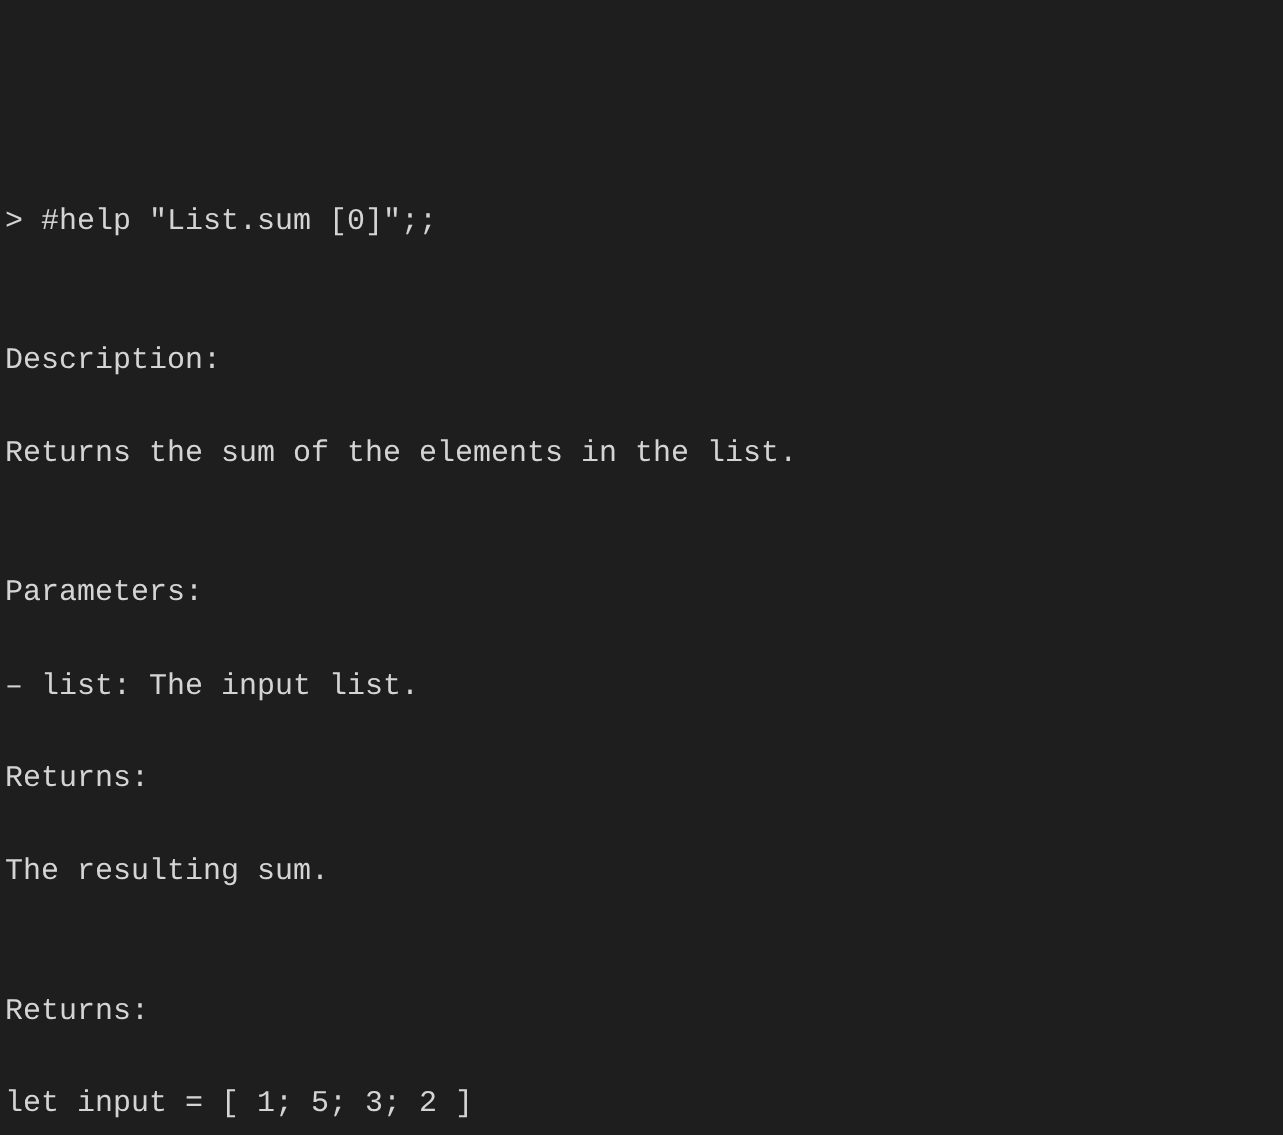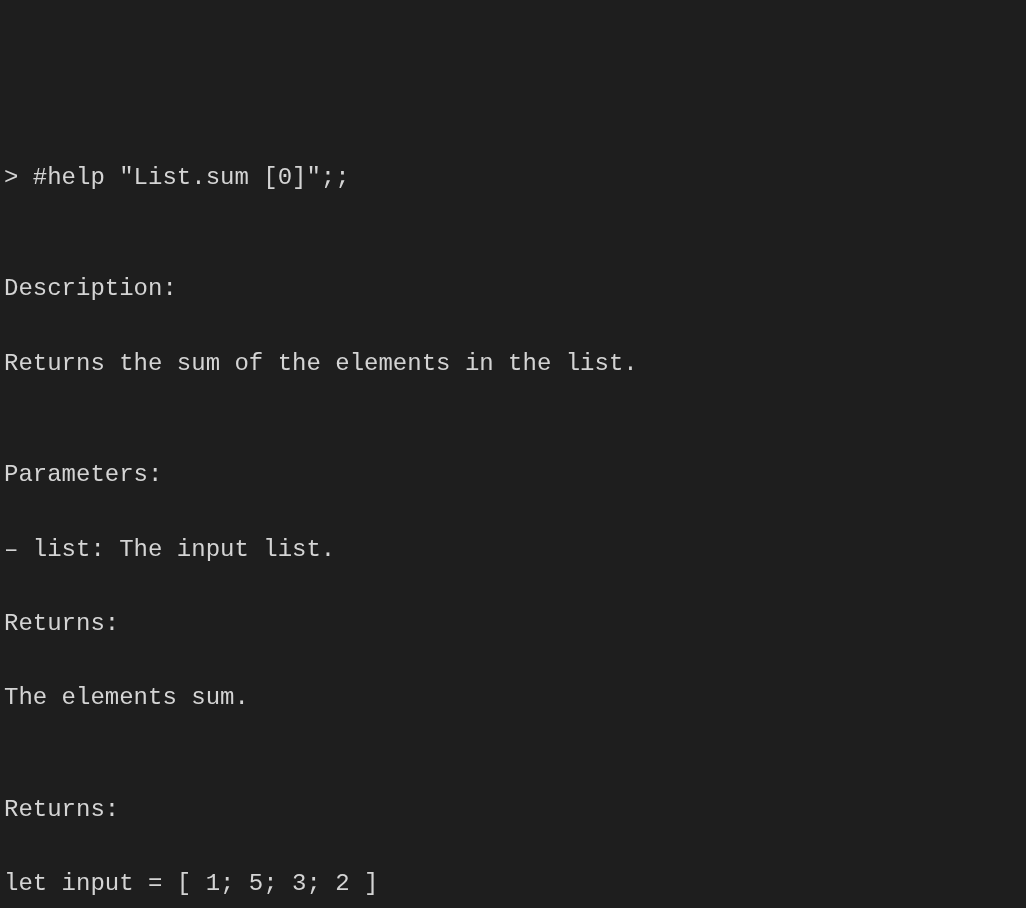--- a/index.html
+++ b/index.html
@@ -32,21 +32,21 @@
 
 
 <span class="line">&gt; #help "List.sum [0]";;</span>
 <span class="blank"></span>
 <span class="line">Description:</span>
 <span class="line">Returns the sum of the elements in the list.</span>
 <span class="blank"></span>
 <span class="line">Parameters:</span>
 <span class="line">– list: The input list.</span>
 <span class="line">Returns:</span>
-<span class="line">The elements sum.</span>
+<span class="line">The resulting sum.</span>
 <span class="blank"></span>
 <span class="line">Returns:</span>
 <span class="line">let input = [ 1; 5; 3; 2 ]</span>
 <span class="blank"></span>
 
 
 <span class="blank"></span>
 
 
 

